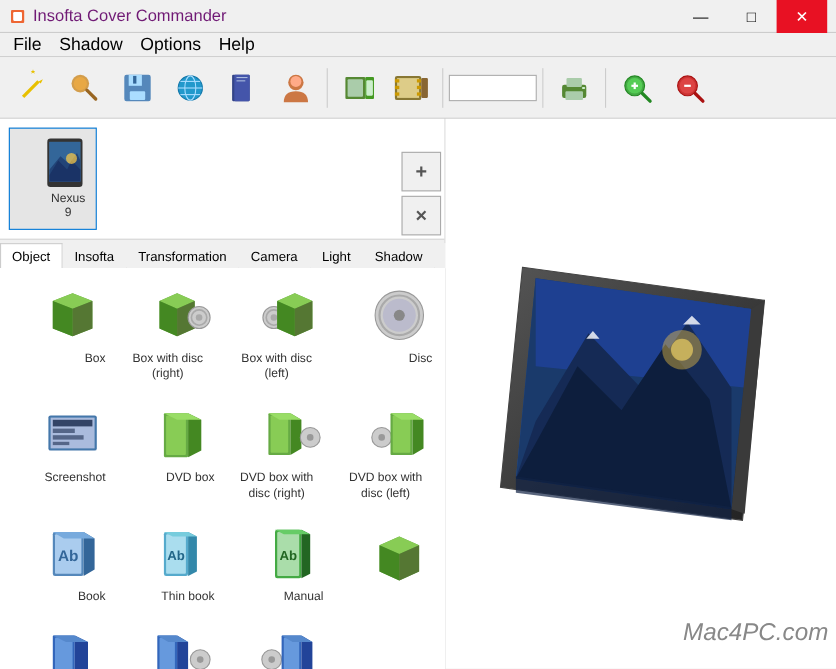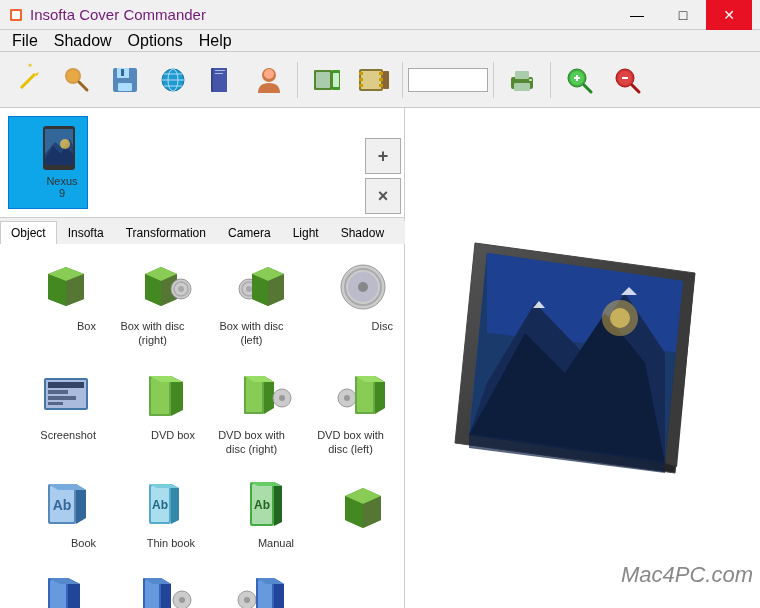--- a/index.html
+++ b/index.html
@@ -25,21 +25,21 @@
 
     
     .main { display: flex; height: calc(608px - 30px - 22px - 56px); }
 
     
     .left-panel { width: 405px; display: flex; flex-direction: column; border-right: 1px solid #ccc; }
 
     
     .device-list { height: 110px; background: white; border-bottom: 1px solid #ccc; display: flex; gap: 4px; padding: 8px; overflow-x: auto; }
     .device-item { display: flex; flex-direction: column; align-items: center; padding: 6px; cursor: pointer; border: 1px solid transparent; width: 80px; min-width: 80px; }
-    .device-item.selected { background: #0ea5e9; border-color: #0078d7; padding-left: 34px; }
+    .device-item.selected { background: #e5e5e5; border-color: #0078d7; padding-left: 34px; }
     .device-thumb { width: 60px; height: 50px; display: flex; align-items: center; justify-content: center; }
     .device-label { font-size: 11px; text-align: center; color: #333; margin-top: 2px; }
     .action-btn { width: 36px; height: 36px; border: 1px solid #aaa; background: #f0f0f0; cursor: pointer; display: flex; align-items: center; justify-content: center; font-size: 18px; font-weight: bold; }
     .action-btn.add { color: #555; }
     .action-btn.remove { color: #555; }
 
     
     .tabs { display: flex; background: #f0f0f0; border-bottom: 1px solid #ccc; padding-top: 3px; }
     .tab { padding: 4px 10px; font-size: 12px; cursor: pointer; border: 1px solid transparent; border-bottom: none; margin-bottom: -1px; background: #f0f0f0; }
     .tab.active { background: white; border-color: #ccc; border-bottom-color: white; }

